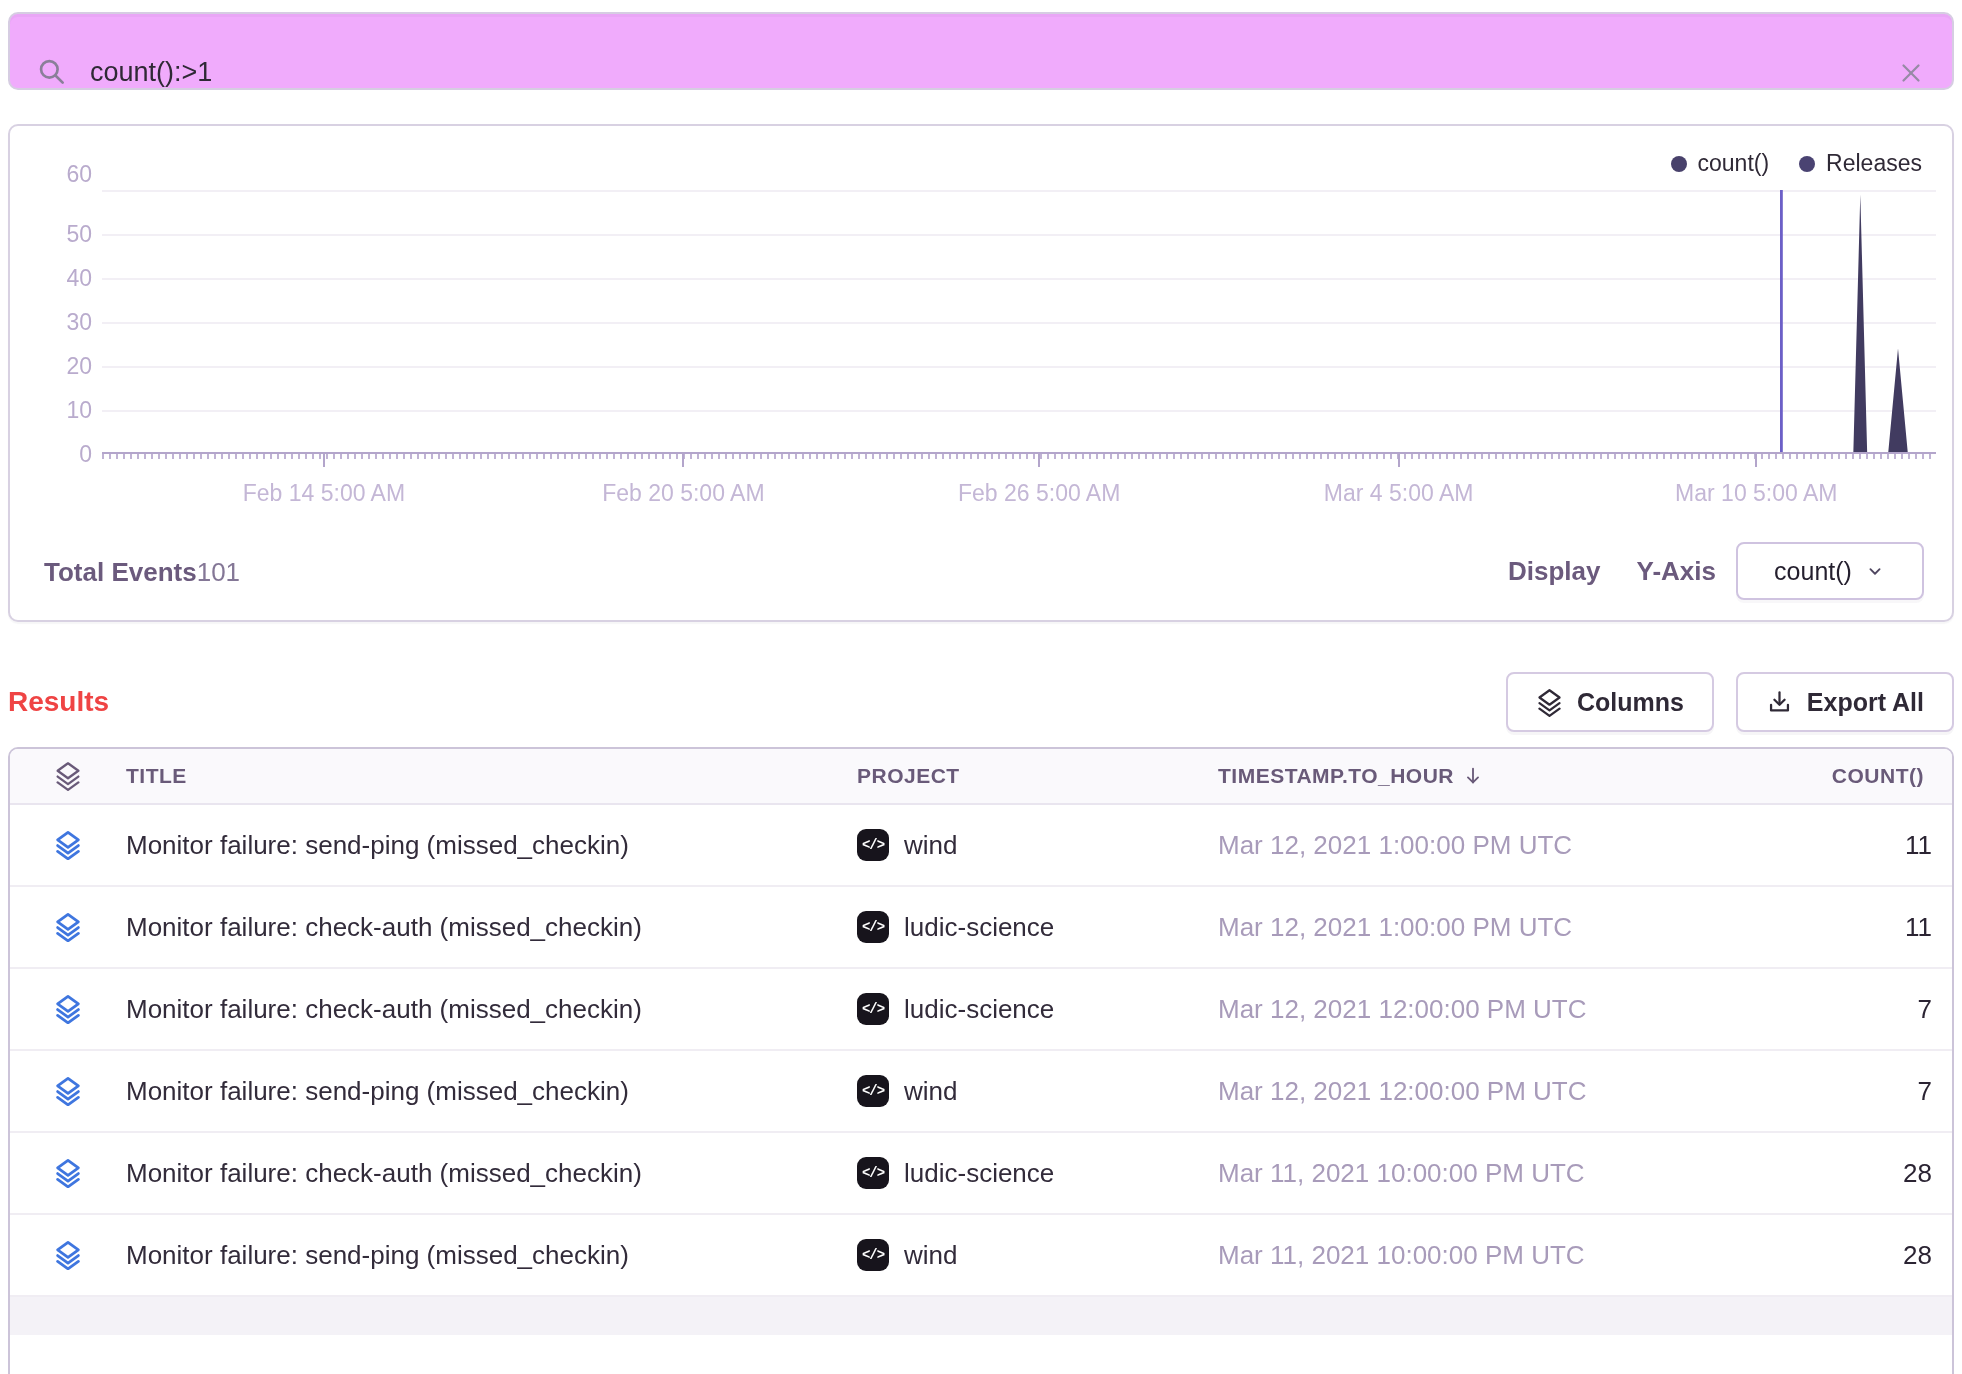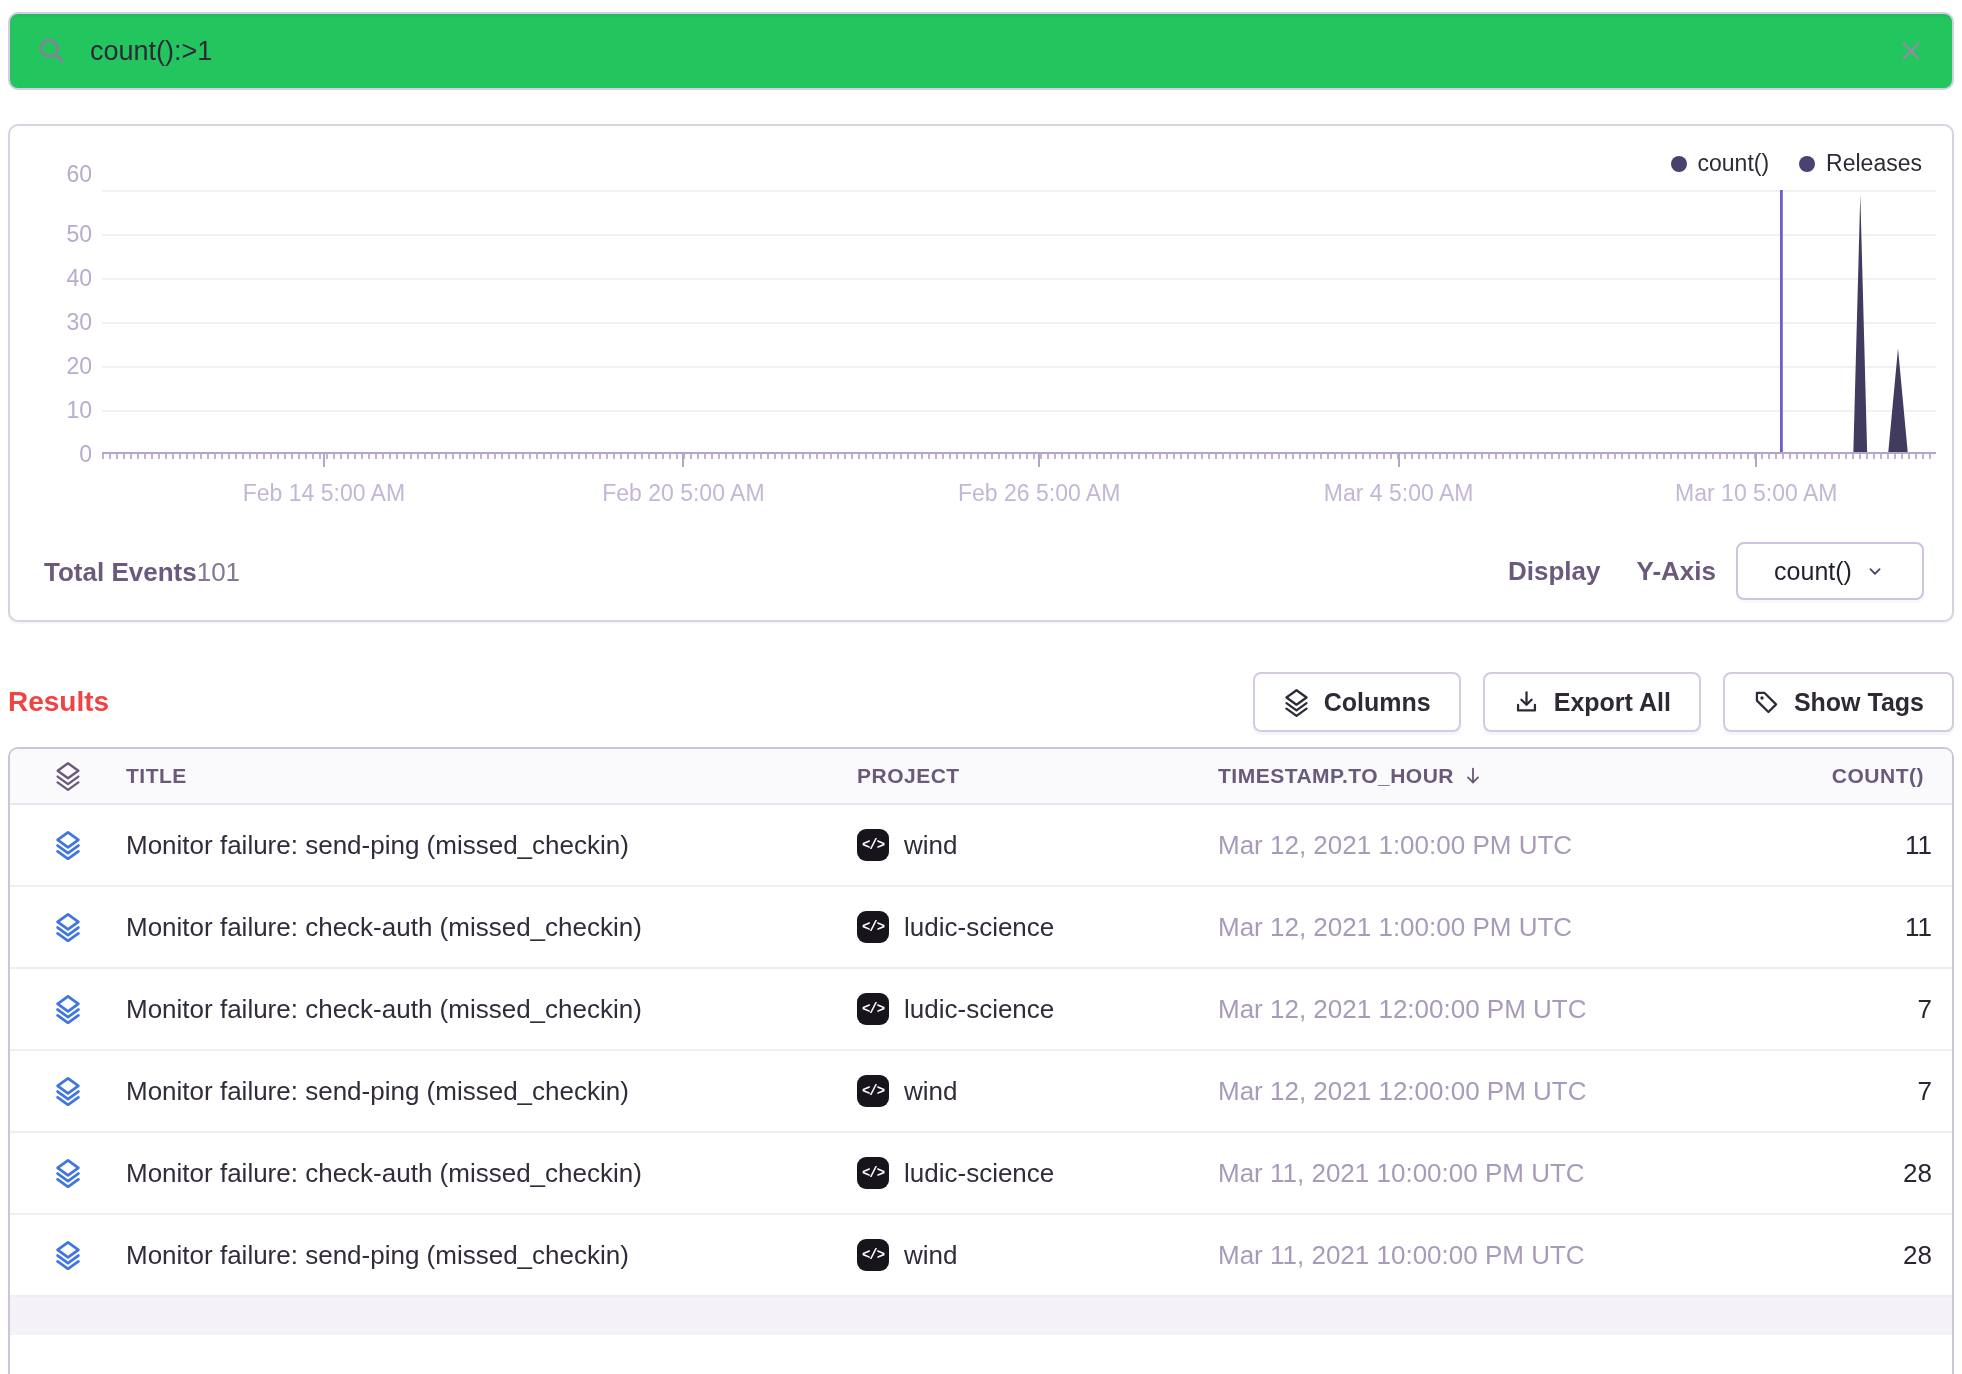--- a/index.html
+++ b/index.html
@@ -7,22 +7,22 @@
   body {
     font-family: "Liberation Sans", sans-serif;
     background: #ffffff;
     color: #2f2936;
     position: relative;
     overflow: hidden;
   }
   
   .search-bar {
     position: absolute; left: 8px; right: 8px; top: 12px; height: 78px;
-    background: #22c55e; border: 2px solid #d6cde2; border-radius: 10px;
-    display: flex; align-items: center; padding: 0 26px;
+    background: #f0abfc; border: 2px solid #d6cde2; border-radius: 10px;
+    display: flex; align-items: flex-end; padding: 0 26px;
     box-shadow: inset 0 3px 0 rgba(70,60,90,0.04);
   }
   .search-bar svg { flex: 0 0 auto; }
   .search-input {
     flex: 1 1 auto; border: none; outline: none; background: transparent;
     font-family: "Liberation Sans", sans-serif;
     font-size: 27px; color: #2f2936; margin-left: 22px;
   }
   
   .chart-panel {
@@ -214,27 +214,20 @@
       <span>Columns</span>
     </div>
     <div class="btn">
       <svg width="27" height="27" viewBox="0 0 24 24" fill="none" stroke="#2f2936" stroke-width="2" stroke-linecap="round" stroke-linejoin="round">
         <path d="M12 3 v10.5"></path>
           <path d="M7.5 9.5 l4.5 4.5 4.5-4.5"></path>
           <path d="M4.5 14 v5 h15 v-5"></path>
       </svg>
       <span>Export All</span>
     </div>
-    <div class="btn">
-      <svg width="27" height="27" viewBox="0 0 24 24" fill="none" stroke="#2f2936" stroke-width="2" stroke-linejoin="round">
-        <path d="M3.5 3.5 h6.8 l10.2 10.2 -6.8 6.8 L3.5 10.3 Z"></path>
-          <circle cx="8" cy="8" r="1.5" fill="#2f2936" stroke="none"></circle>
-      </svg>
-      <span>Show Tags</span>
-    </div>
   </div>
 </div>
 
 <div class="results-table">
   <div class="t-header">
     <div class="h-icon-cell">
       <svg width="28" height="30" viewBox="0 0 24 26" fill="none" stroke="#695a79" stroke-width="2" stroke-linejoin="round" stroke-linecap="round">
         <path d="M12 2 L21 8.5 12 15 3 8.5 Z"></path>
           <path d="M3 13.5 L12 20 21 13.5"></path>
           <path d="M3 18.5 L12 25 21 18.5"></path>

